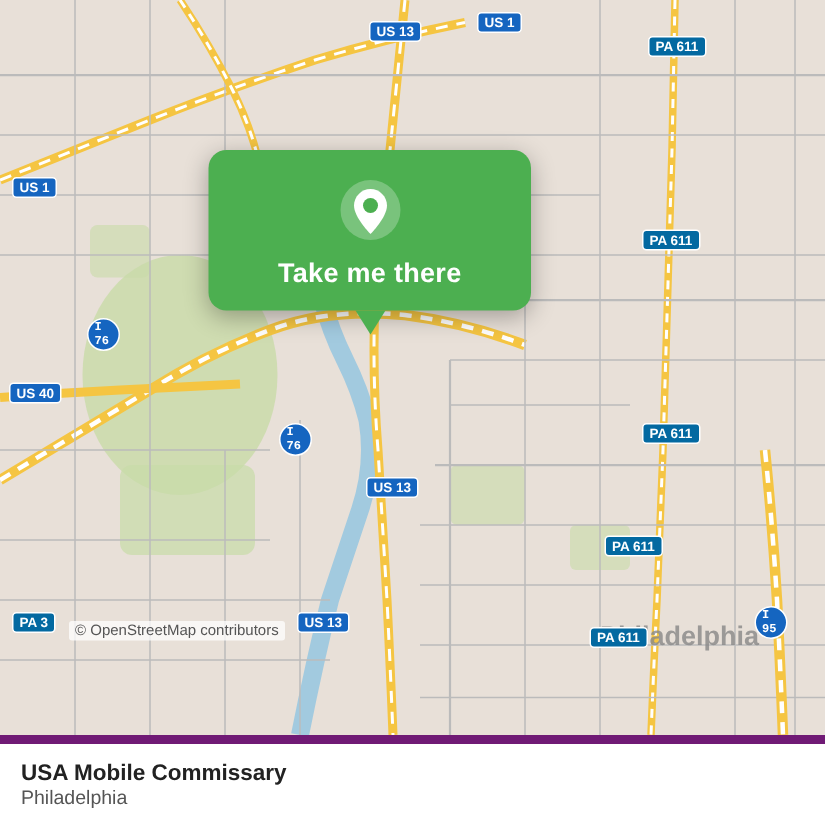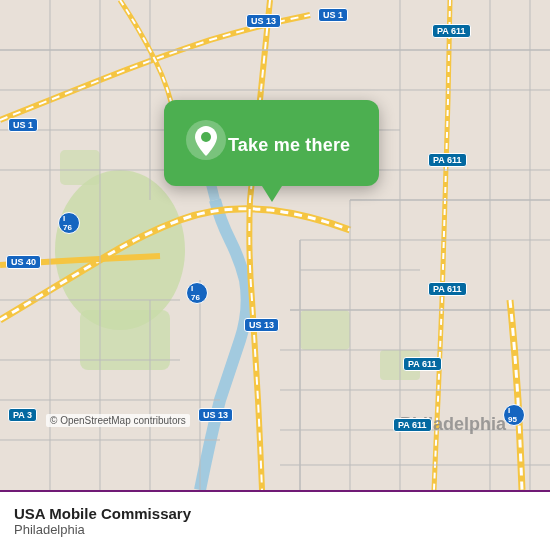--- a/index.html
+++ b/index.html
@@ -24,26 +24,26 @@
       position: absolute;
       top: 0; left: 0;
       width: 100%;
       height: 100%;
     }
 
     
     #popup-card {
       position: absolute;
       top: 100px;
-      left: 164px;
+      left: 139px;
       width: 215px;
       background: #4caf50;
       border-radius: 12px;
       display: flex;
-      flex-direction: row;
+      flex-direction: column;
       align-items: center;
       padding: 18px 20px 14px 20px;
       box-shadow: 0 4px 16px rgba(0,0,0,0.3);
       z-index: 10;
     }
 
     #popup-card::after {
       content: '';
       position: absolute;
       bottom: -16px;
@@ -73,21 +73,21 @@
 
     
     #bottom-bar {
       width: 550px;
       height: 60px;
       background: white;
       display: flex;
       align-items: center;
       justify-content: space-between;
       padding: 0 14px;
-      border-top: 2px solid #701a75;
+      border-top: 6px solid #701a75;
     }
 
     #location-info {
       display: flex;
       flex-direction: column;
     }
 
     #location-name {
       font-size: 15px;
       font-weight: 600;
@@ -138,21 +138,21 @@
       font-size: 9px;
       font-weight: bold;
       color: white;
       padding: 1px 4px;
       z-index: 4;
       background: #1565c0;
       border: 1px solid white;
     }
     .road-badge.us { background: #1565c0; }
     .road-badge.pa { background: #0369a1; }
-    .road-badge.interstate { background: #1565c0; border-radius: 50%; width: 22px; height: 22px; display: flex; align-items: center; justify-content: center; font-size: 8px; }
+    .road-badge.interstate { background: #1565c0; border-radius: 50%; width: 22px; height: 22px; display: flex; align-items: center; justify-content: center; font-size: 8px; font-family: Liberation Mono, monospace; }
   </style>
 </head>
 <body>
 
 <div id="map-container">
 
   <svg class="map-svg" viewBox="0 0 550 490" xmlns="http://www.w3.org/2000/svg">
 
     <rect width="550" height="490" fill="#e8e0d8"></rect>
 

